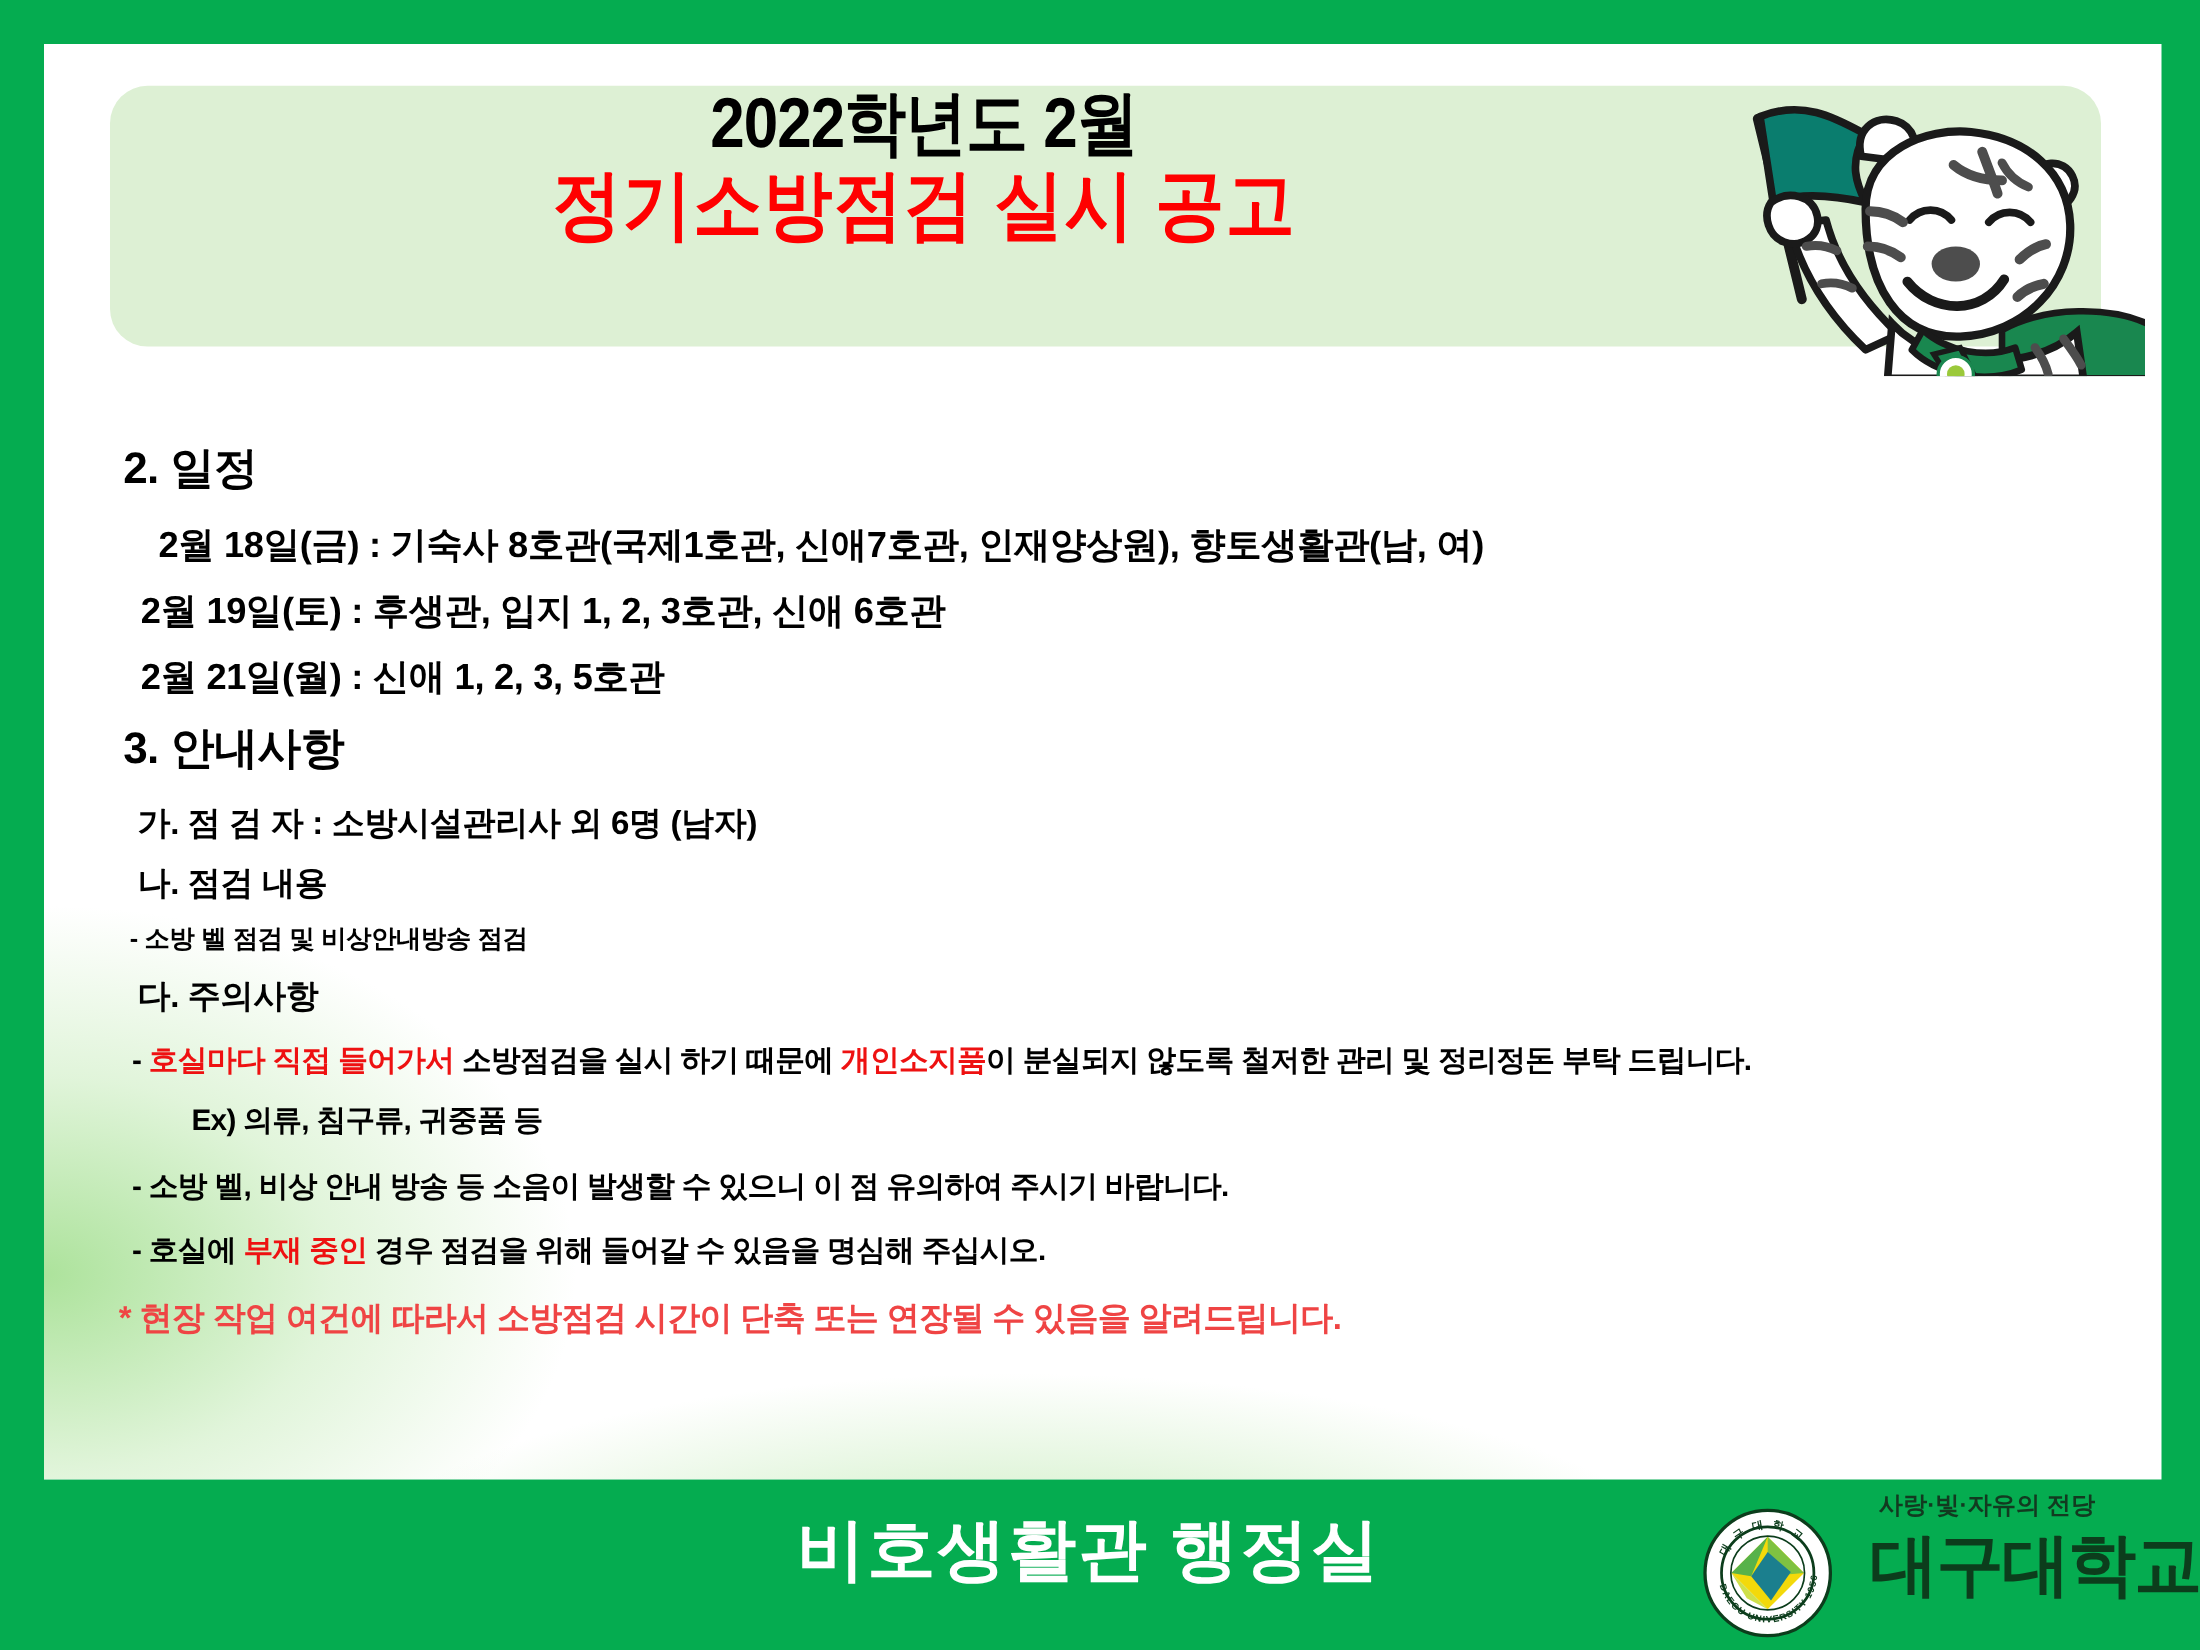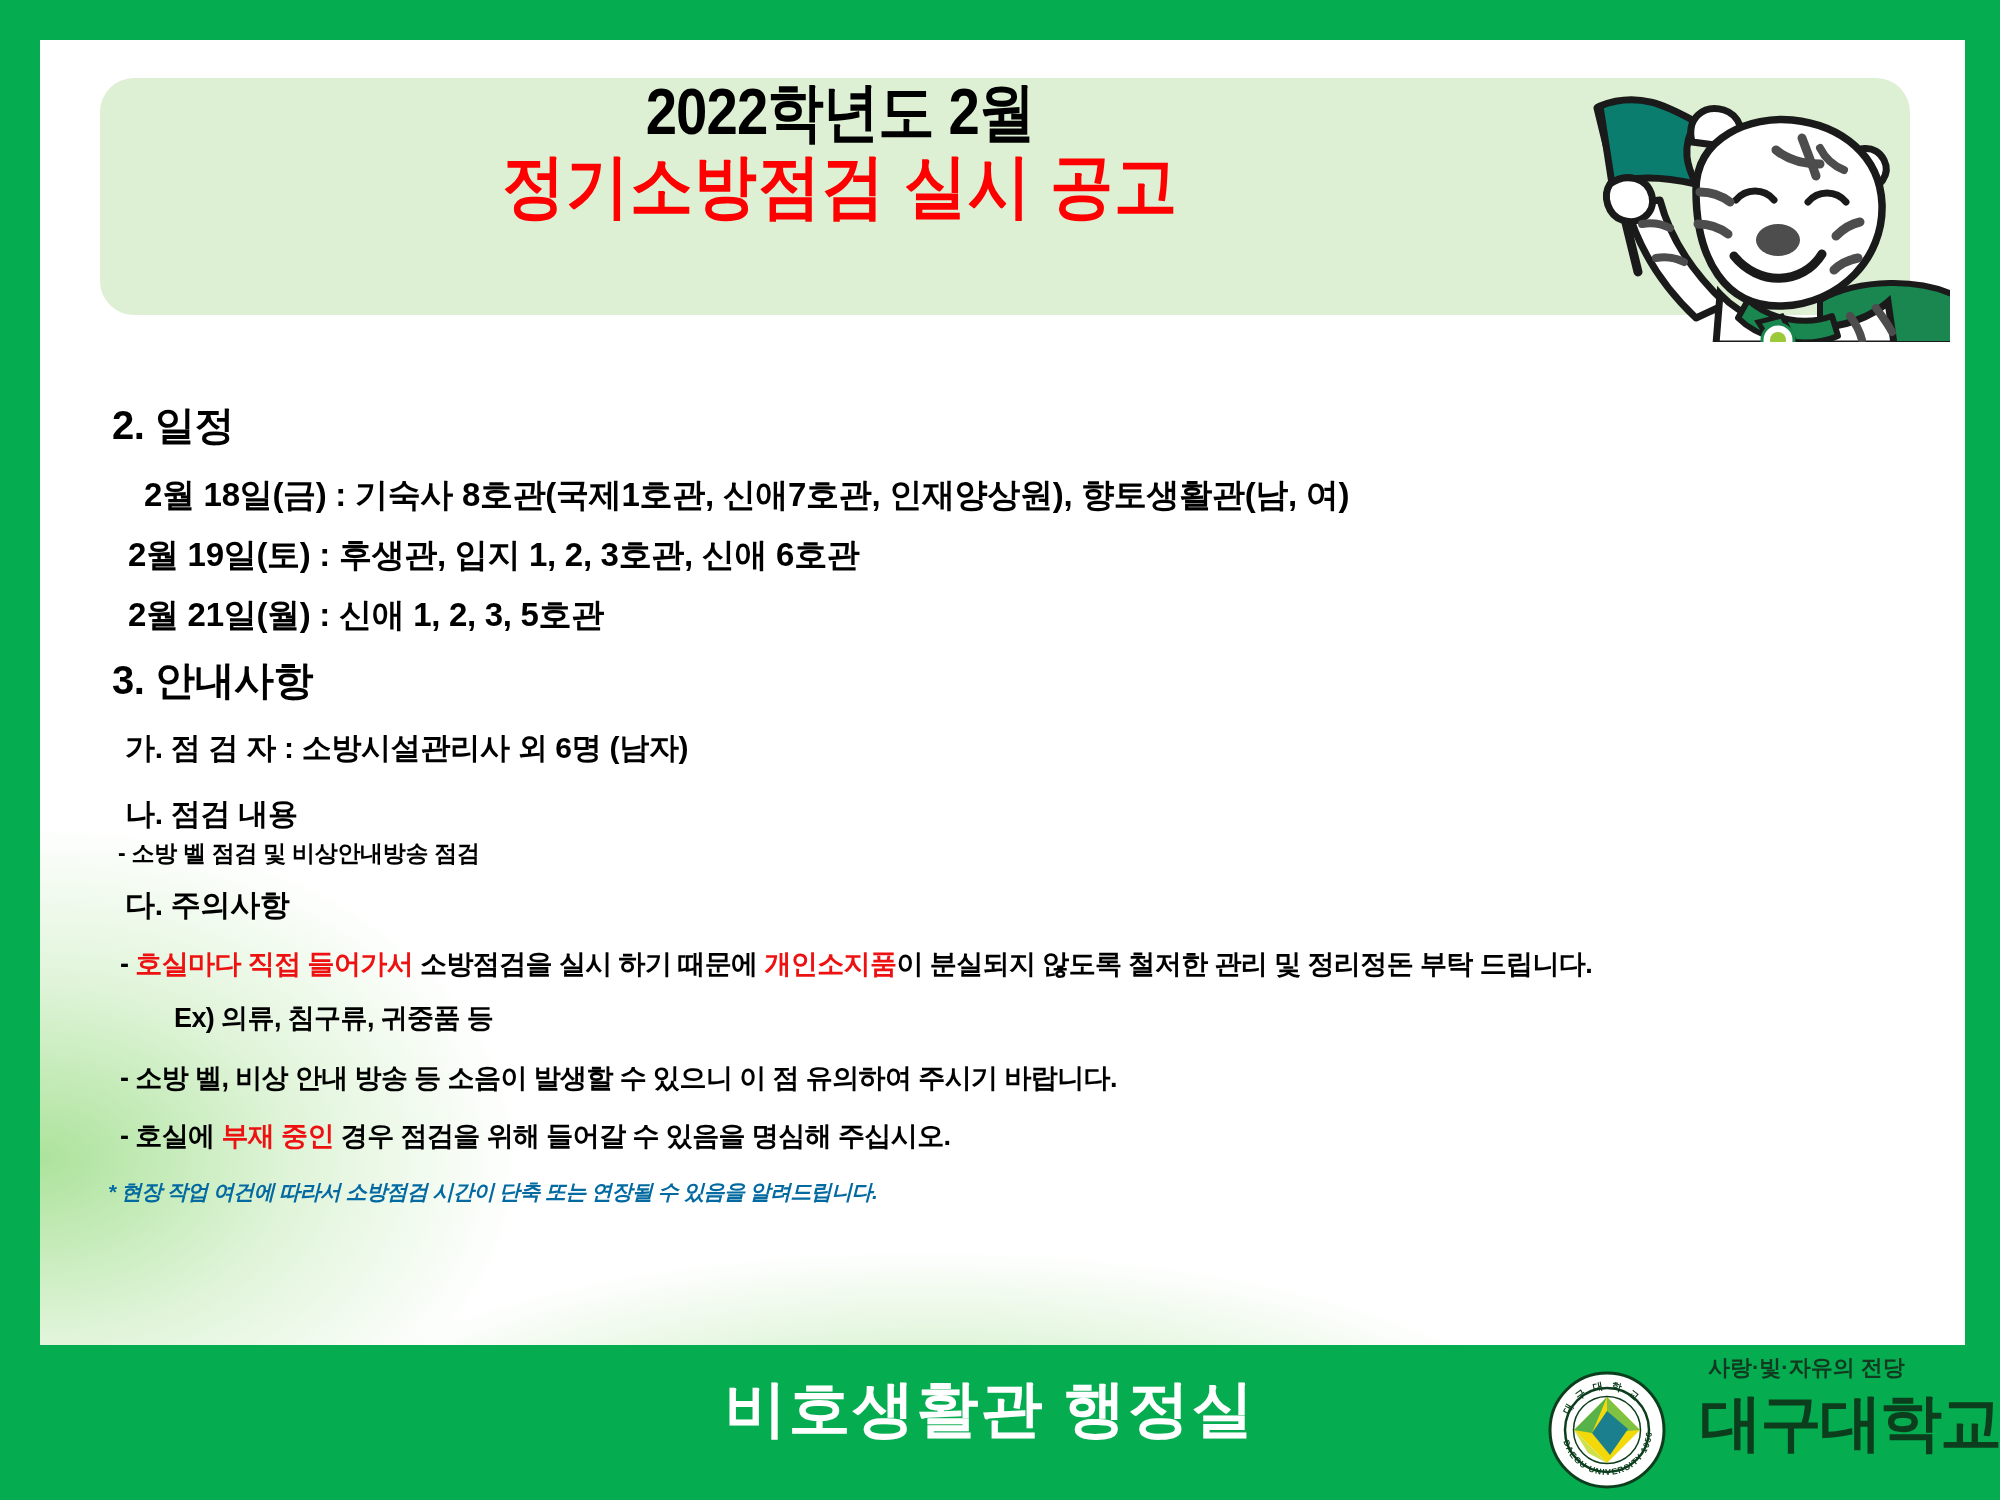--- a/index.html
+++ b/index.html
@@ -131,25 +131,24 @@
     letter-spacing: -0.3px;
   }
   .note {
     font-size: 27px;
     font-weight: bold;
     color: #000;
     letter-spacing: -0.6px;
   }
   .red { color: #ee1111; }
   .star-line {
-    font-size: 21px;
-    font-weight: bold;
-    color: #0369a1;
+    font-size: 30px;
+    font-weight: bold;
+    color: #ef4444;
     letter-spacing: -0.6px;
-    font-style: italic;
   }
 
   
   #footer {
     position: absolute;
     left: 0;
     top: 1345px;
     width: 2000px;
     height: 155px;
   }
@@ -279,21 +278,21 @@
 
       <div class="row h-num" style="left:72px; top:110px;">2. 일정</div>
 
       <div class="row sched" style="left:104px; top:185px;">2월 18일(금) : 기숙사 8호관(국제1호관, 신애7호관, 인재양상원), 향토생활관(남, 여)</div>
       <div class="row sched" style="left:88px; top:245px;">2월 19일(토) : 후생관, 입지 1, 2, 3호관, 신애 6호관</div>
       <div class="row sched" style="left:88px; top:305px;">2월 21일(월) : 신애 1, 2, 3, 5호관</div>
 
       <div class="row h-num" style="left:72px; top:365px;">3. 안내사항</div>
 
       <div class="row sub-h" style="left:72px; top:440px;">가. 점 검 자 : 소방시설관리사 외 6명 (남자)</div>
-      <div class="row sub-h" style="left:72px; top:506px;">나. 점검 내용</div>
+      <div class="row sub-h" style="left:72px; top:495px;">나. 점검 내용</div>
       <div class="row small-item" style="left:78px; top:550px;">- 소방 벨 점검 및 비상안내방송 점검</div>
       <div class="row sub-h" style="left:72px; top:597px;">다. 주의사항</div>
 
       <div class="row note" style="left:80px; top:658px;">
         <span><span>- </span><span class="red">호실마다 직접 들어가서</span><span> 소방점검을 실시 하기 때문에 </span><span class="red">개인소지품</span><span>이 분실되지 않도록  철저한 관리 및 정리정돈 부탁 드립니다.</span></span>
       </div>
       <div class="row note" style="left:134px; top:712px;">
         <span><span>Ex) 의류, 침구류, 귀중품 등</span></span>
       </div>
       <div class="row note" style="left:80px; top:830px;">

